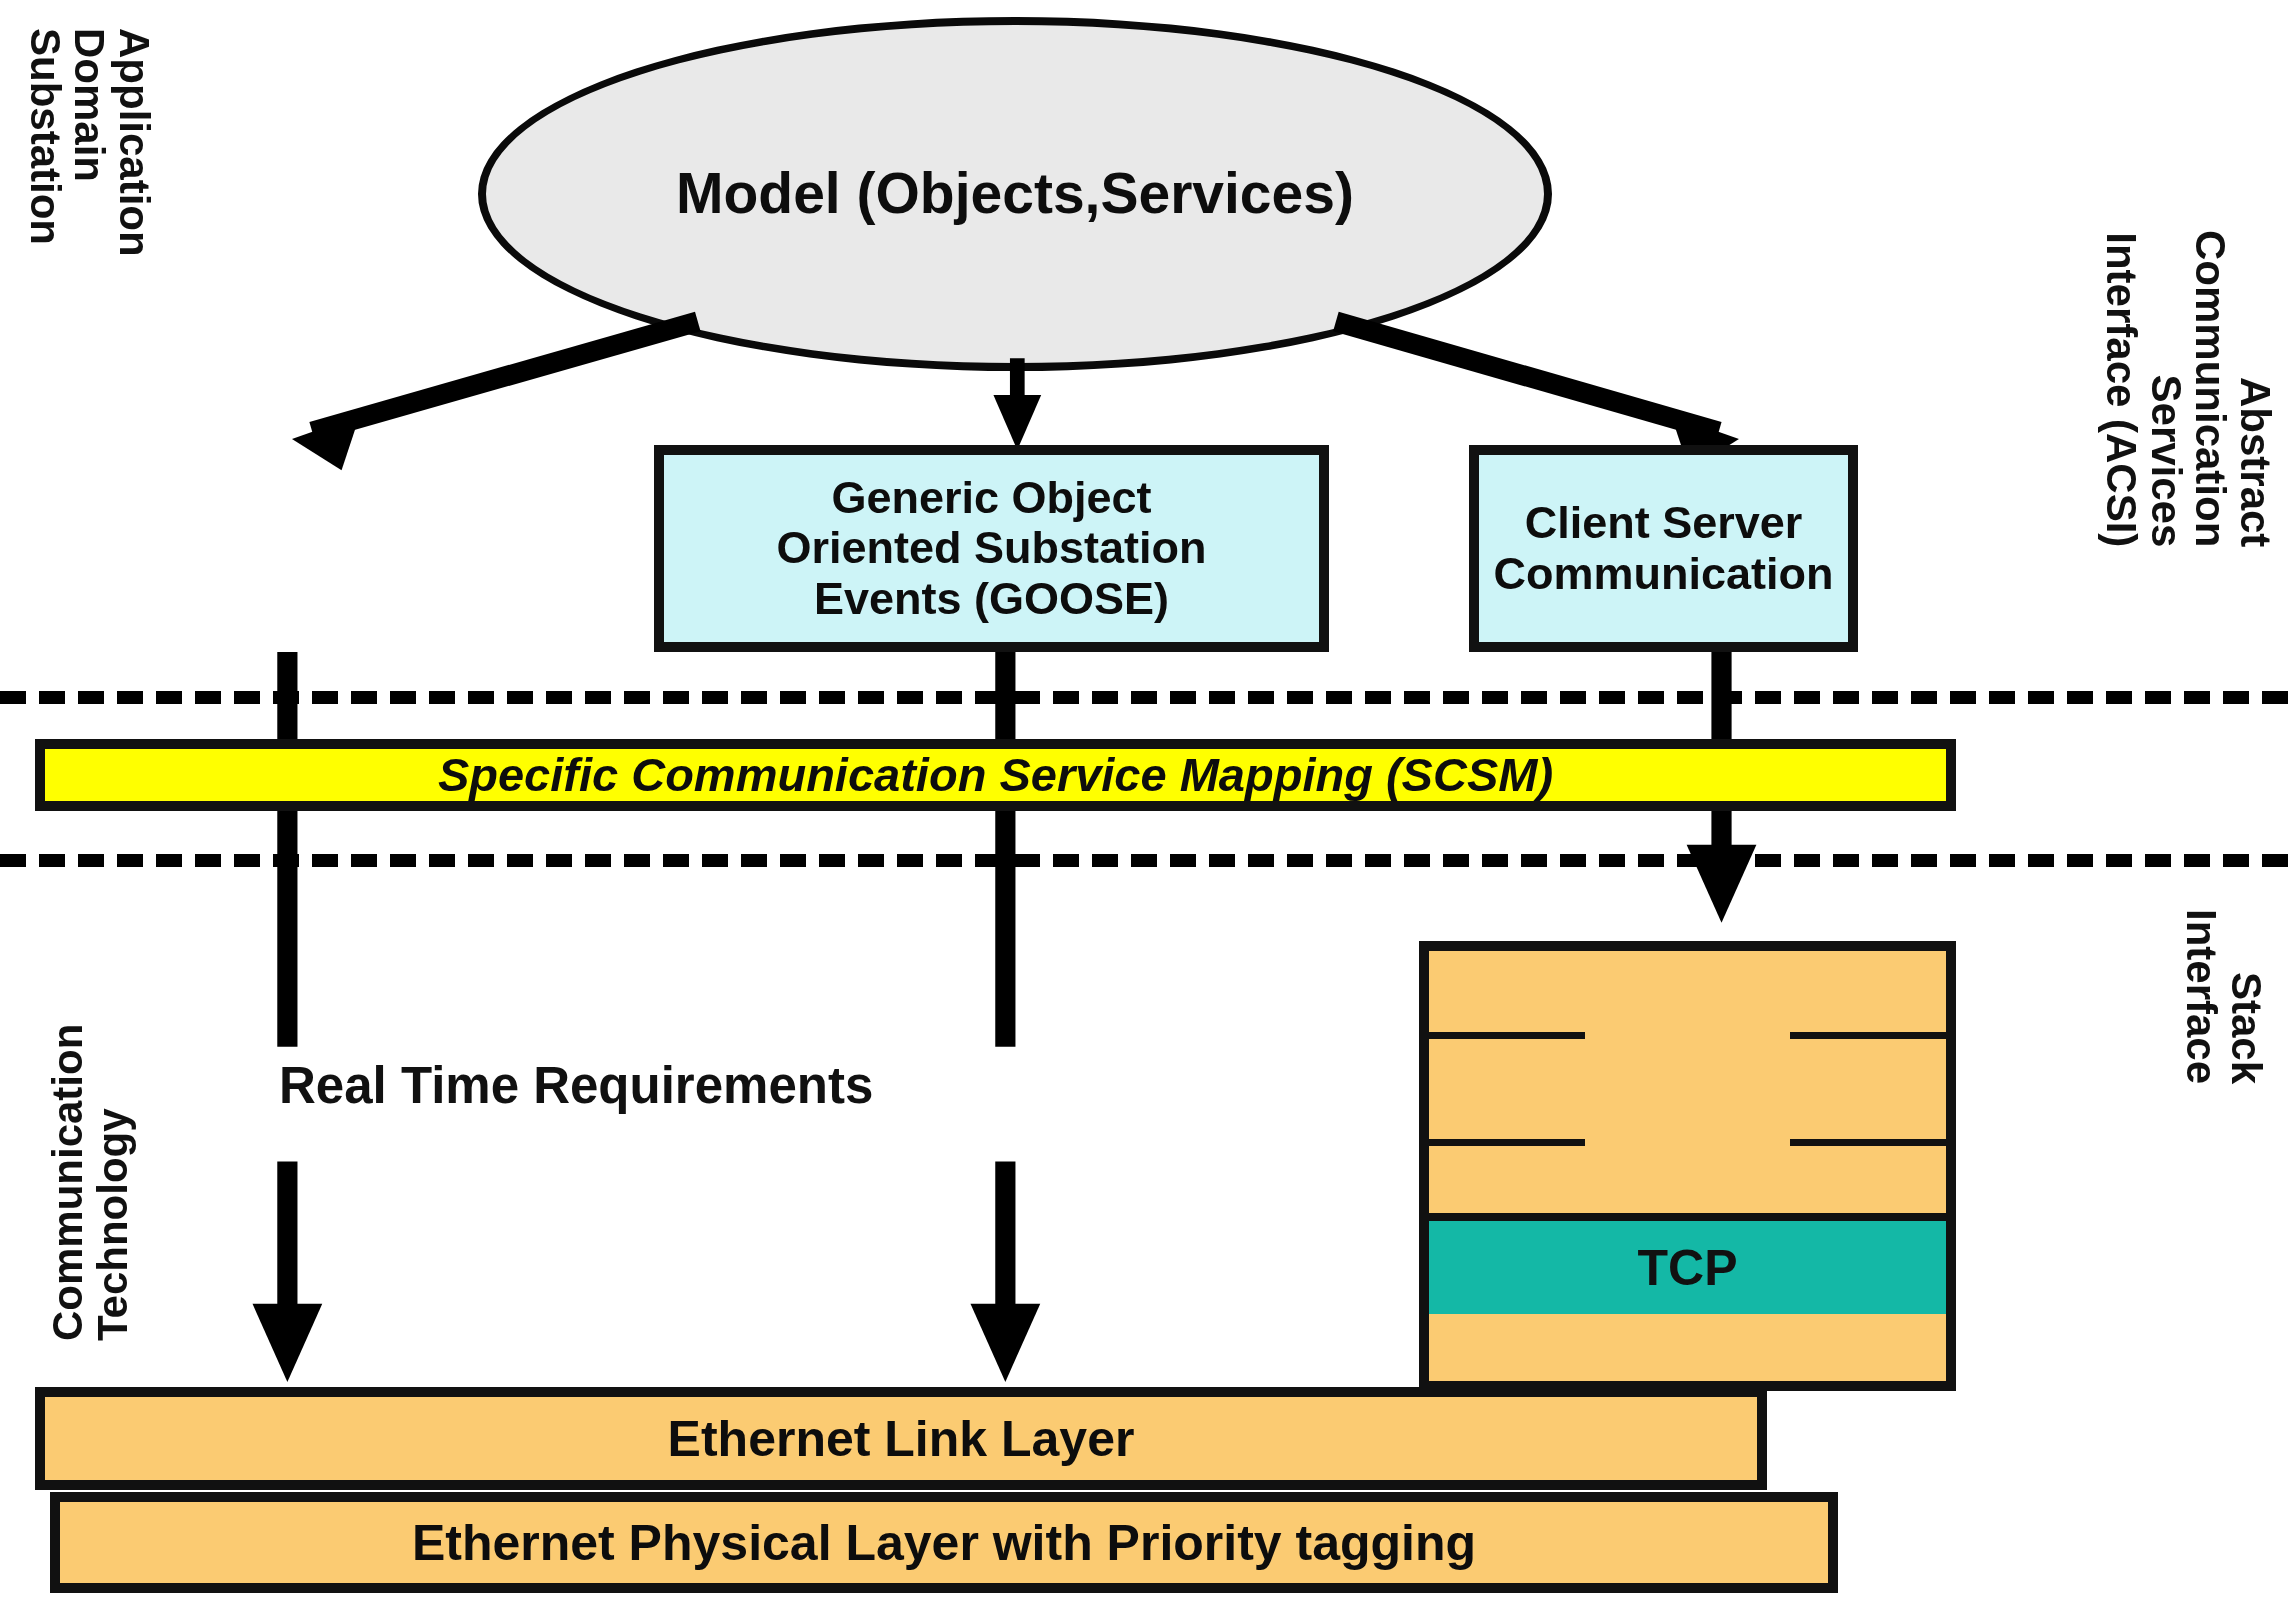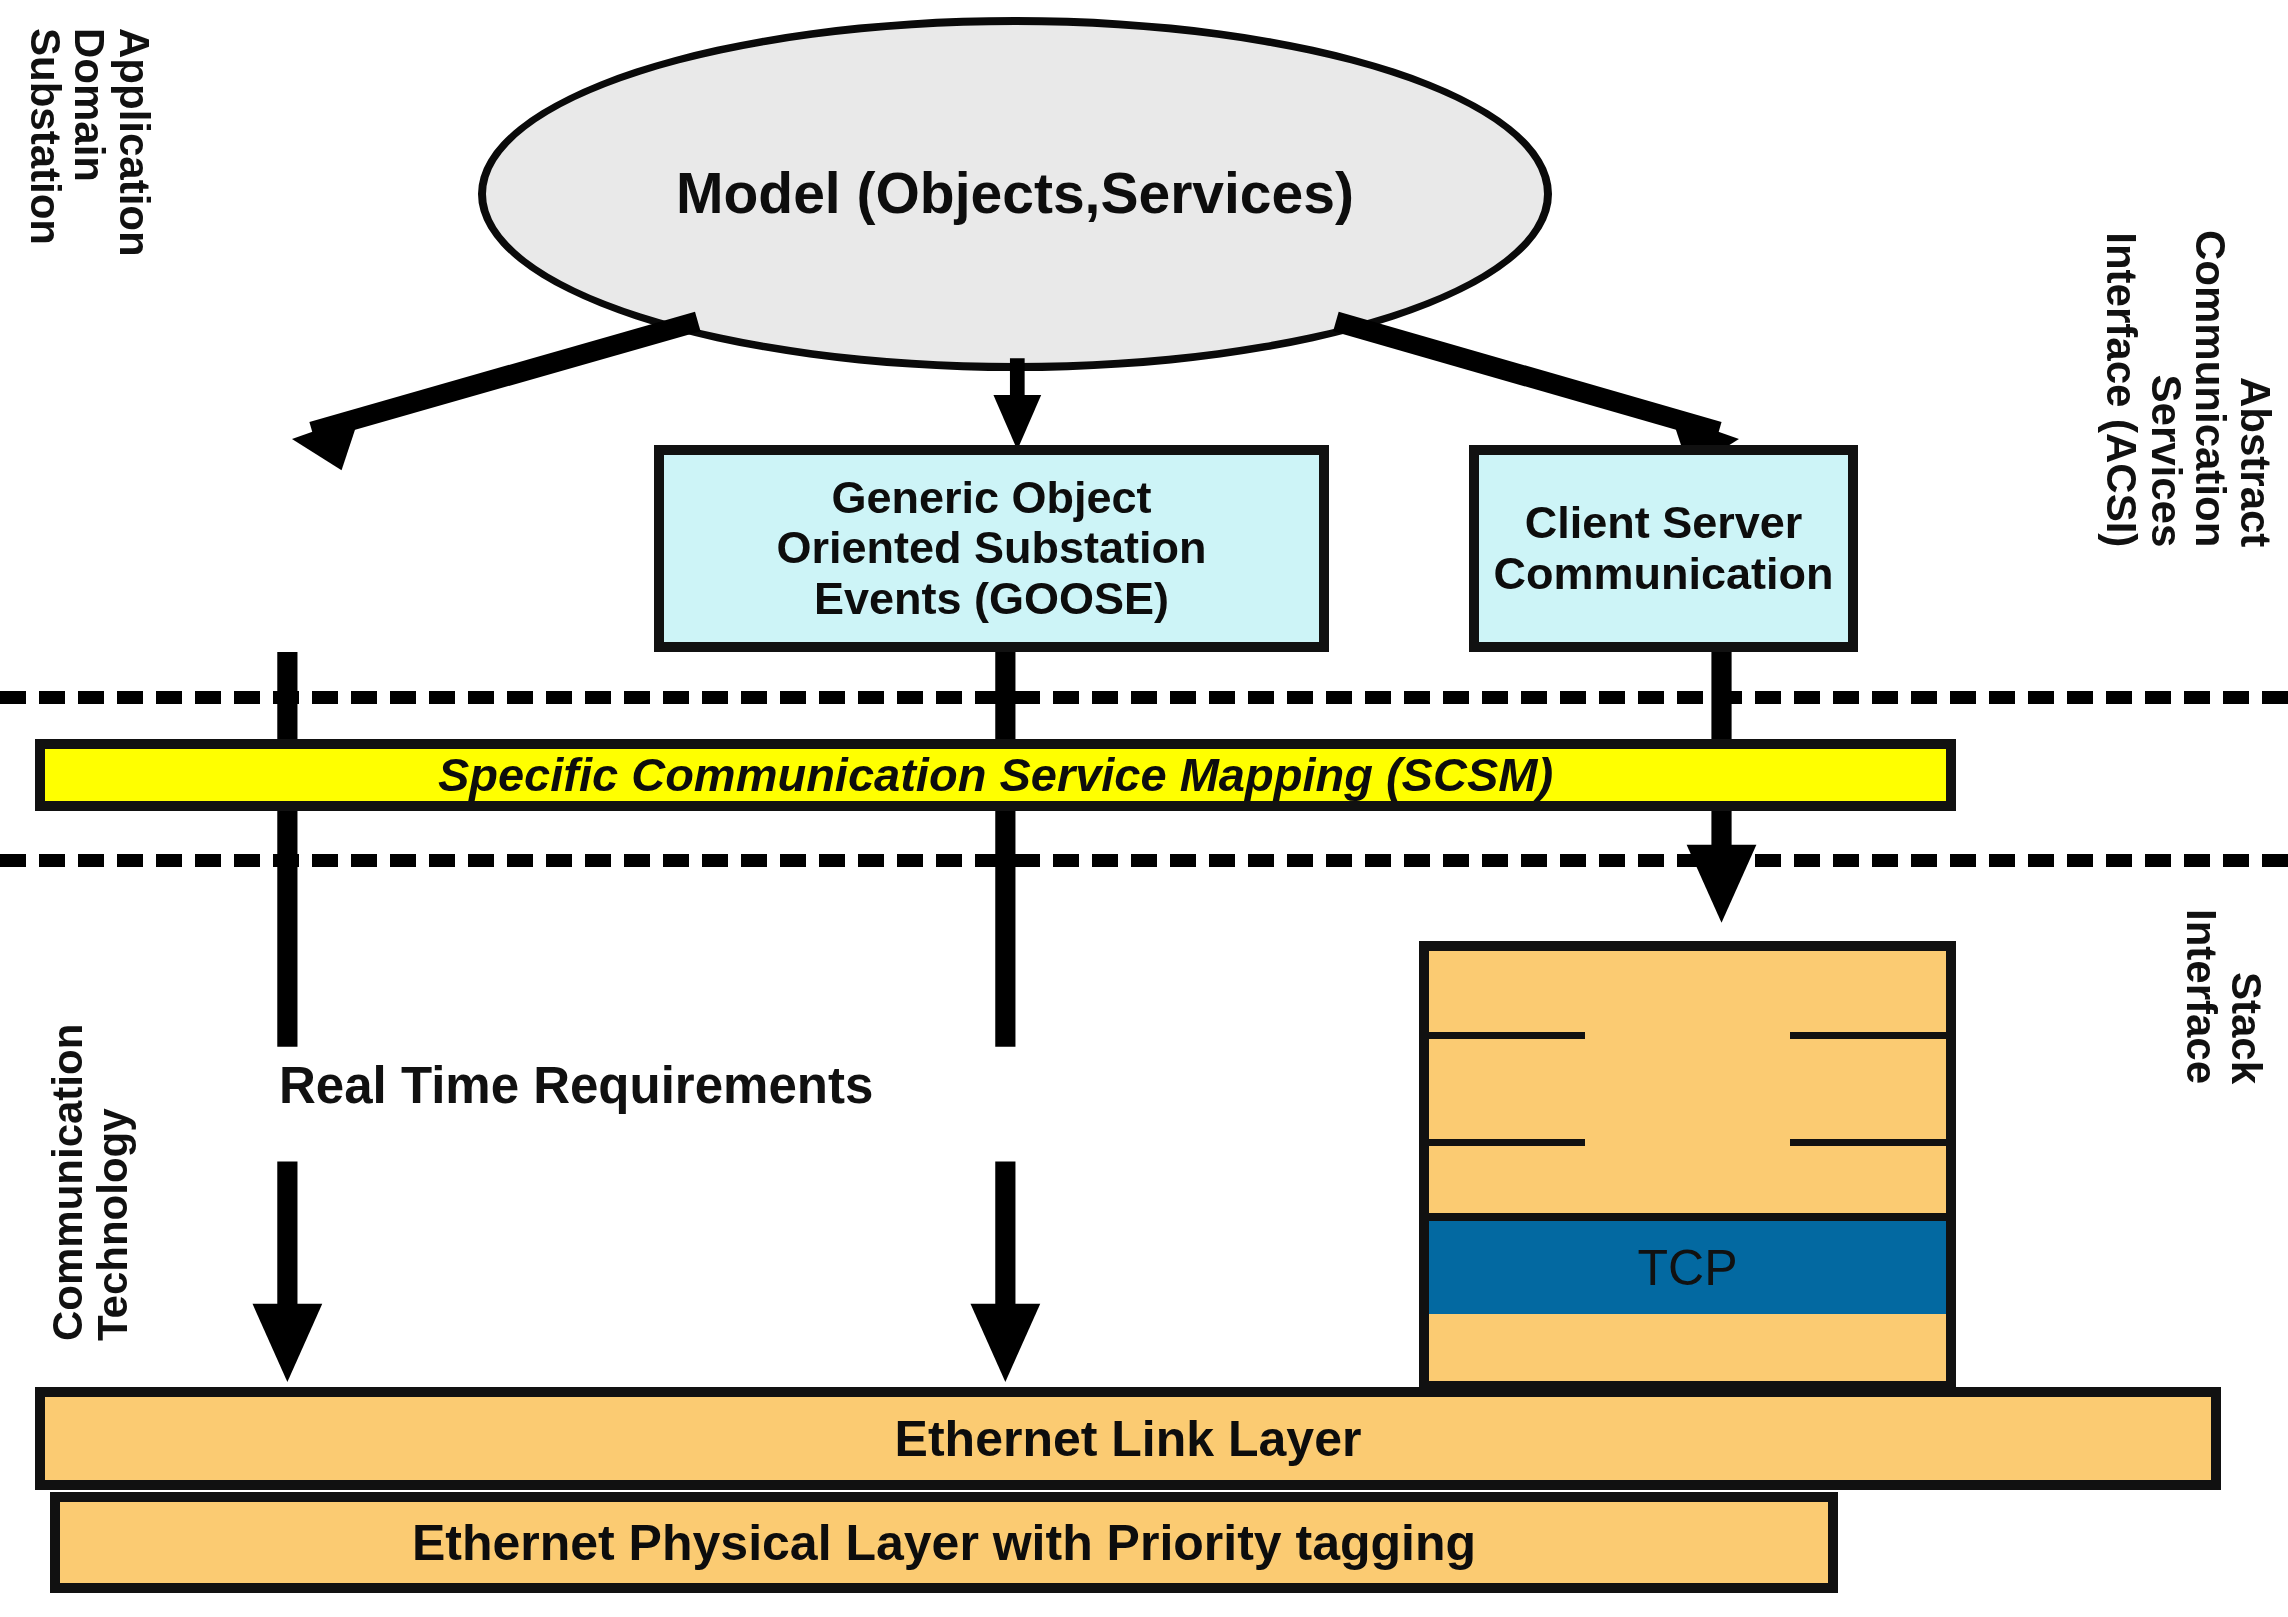--- a/index.html
+++ b/index.html
@@ -16,21 +16,21 @@
 
   .vlabel{position:absolute;font-weight:bold;color:#111;line-height:1.06;text-align:left;white-space:pre;}
   .rot-cw{transform:rotate(90deg);transform-origin:left top;}
   .rot-ccw{transform:rotate(-90deg);transform-origin:left top;}
 
   .dashline{position:absolute;height:0;border-top:13px dashed #000;}
   .hline{position:absolute;background:#111;}
   svg.overlay{position:absolute;left:0;top:0;width:2288px;height:1617px;pointer-events:none;}
   .rtr{position:absolute;font-weight:bold;color:#111;background:#fff;padding:0 13px;}
   .stack-sub{position:absolute;box-sizing:border-box;display:flex;align-items:center;justify-content:center;
-             font-weight:normal;color:#111;background:#0369a1;border-top:8.3px solid #111;}
+             font-weight:bold;color:#111;background:#14b8a6;border-top:8.3px solid #111;}
 </style>
 </head>
 <body>
 
 <div id="stage">
 
   <div class="vlabel rot-cw" style="left:156px;top:27.5px;font-size:42px;">Application
 Domain
 Substation</div>
 
@@ -88,18 +88,18 @@
   <div style="position:absolute;left:1419px;top:941px;width:537px;height:450px;border:10px solid #111;box-sizing:border-box;background:#fbcb72;">
 
     <div class="hline" style="left:0px;top:81px;width:156px;height:7.3px;"></div>
     <div class="hline" style="right:0px;top:81px;width:156px;height:7.3px;"></div>
     <div class="hline" style="left:0px;top:188px;width:156px;height:7.3px;"></div>
     <div class="hline" style="right:0px;top:188px;width:156px;height:7.3px;"></div>
 
     <div class="stack-sub" style="left:0;top:262px;width:100%;height:101px;font-size:50px;">TCP</div>
   </div>
 
-  <div class="box orange" style="left:35px;top:1387px;width:2186px;height:103px;font-size:50px;">Ethernet Link Layer</div>
+  <div class="box orange" style="left:35px;top:1387px;width:1732px;height:103px;font-size:50px;">Ethernet Link Layer</div>
 
   <div class="box orange" style="left:35px;top:1492px;width:1788px;height:101px;font-size:50px;margin-left:15px;">Ethernet Physical Layer with Priority tagging</div>
 
 </div>
 
 
 </body></html>

